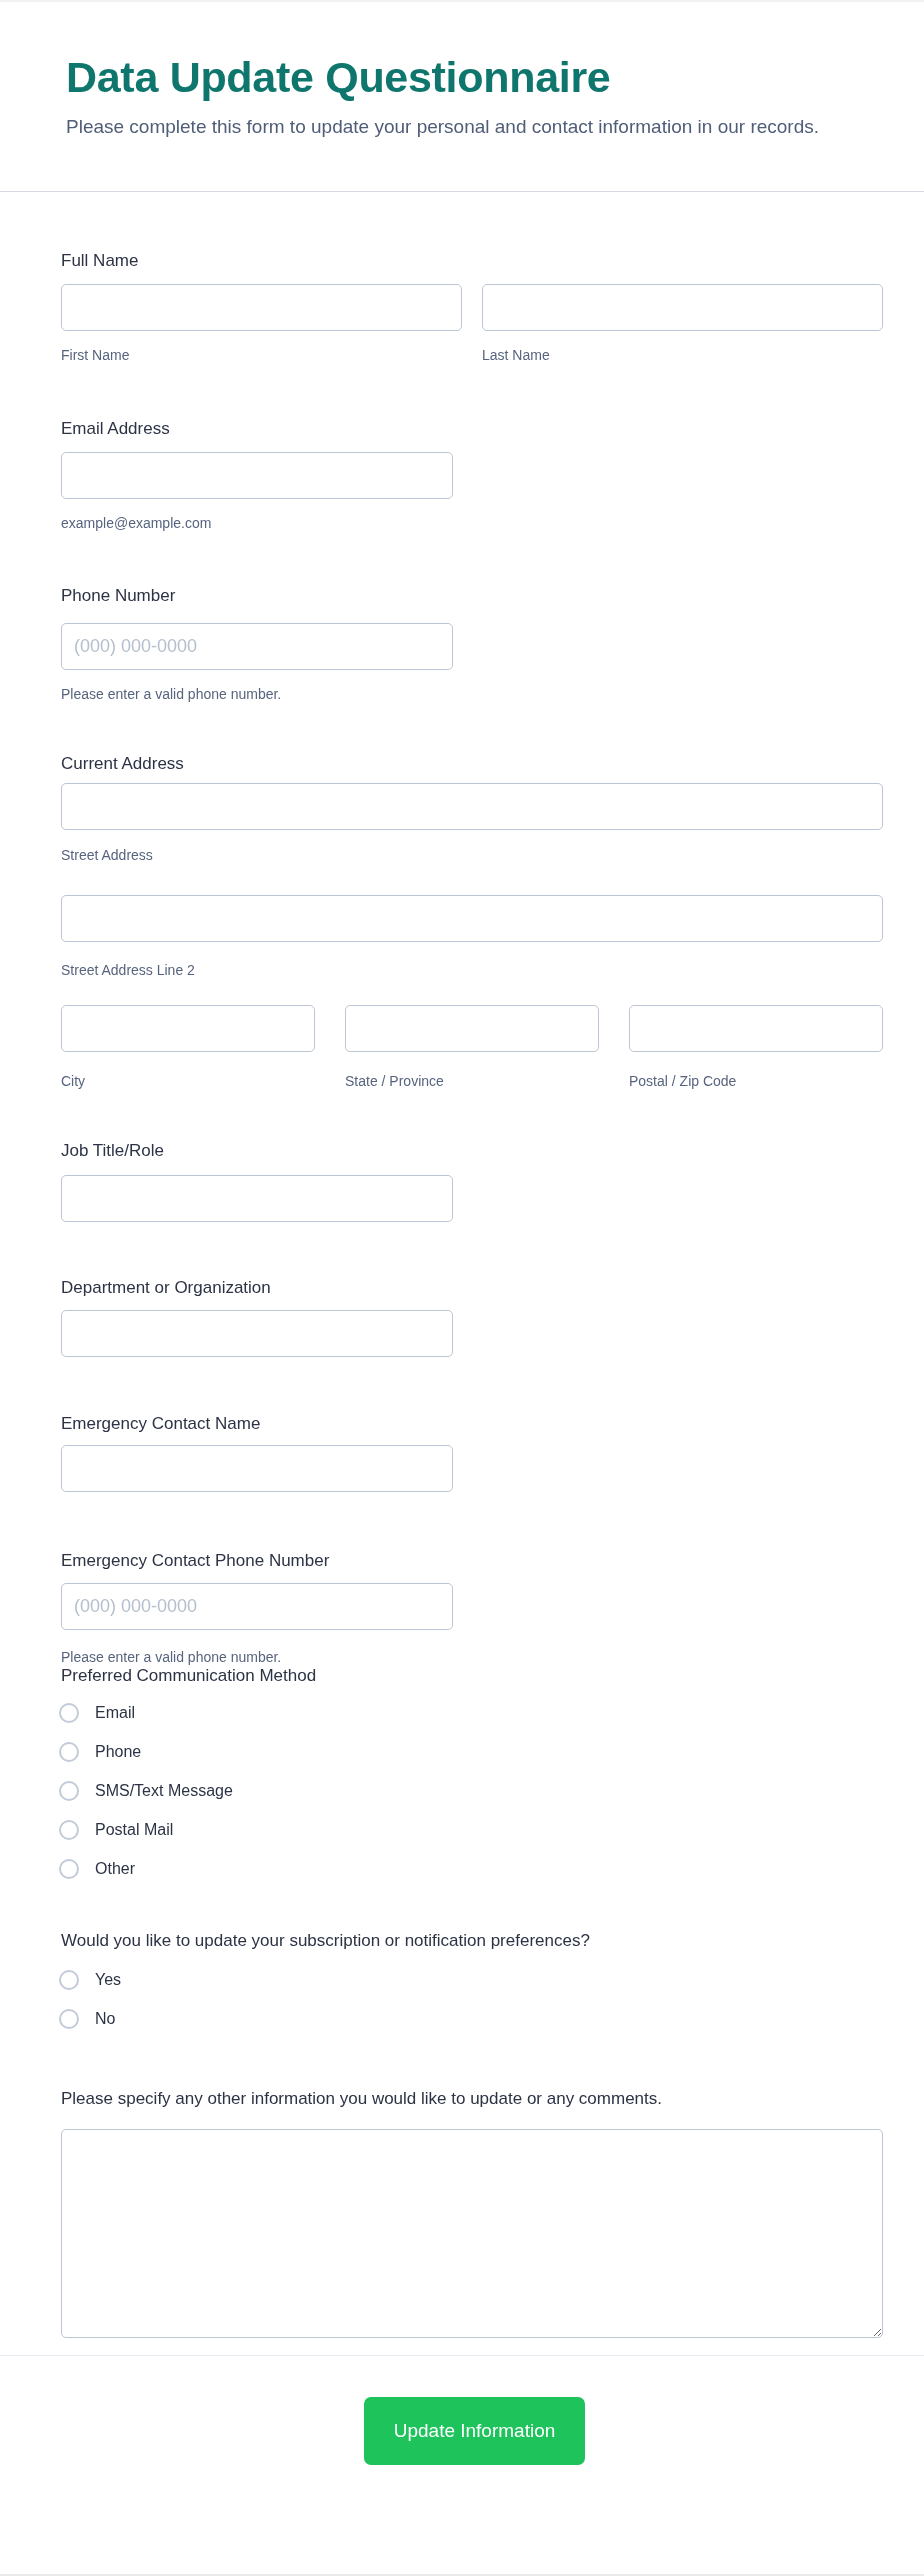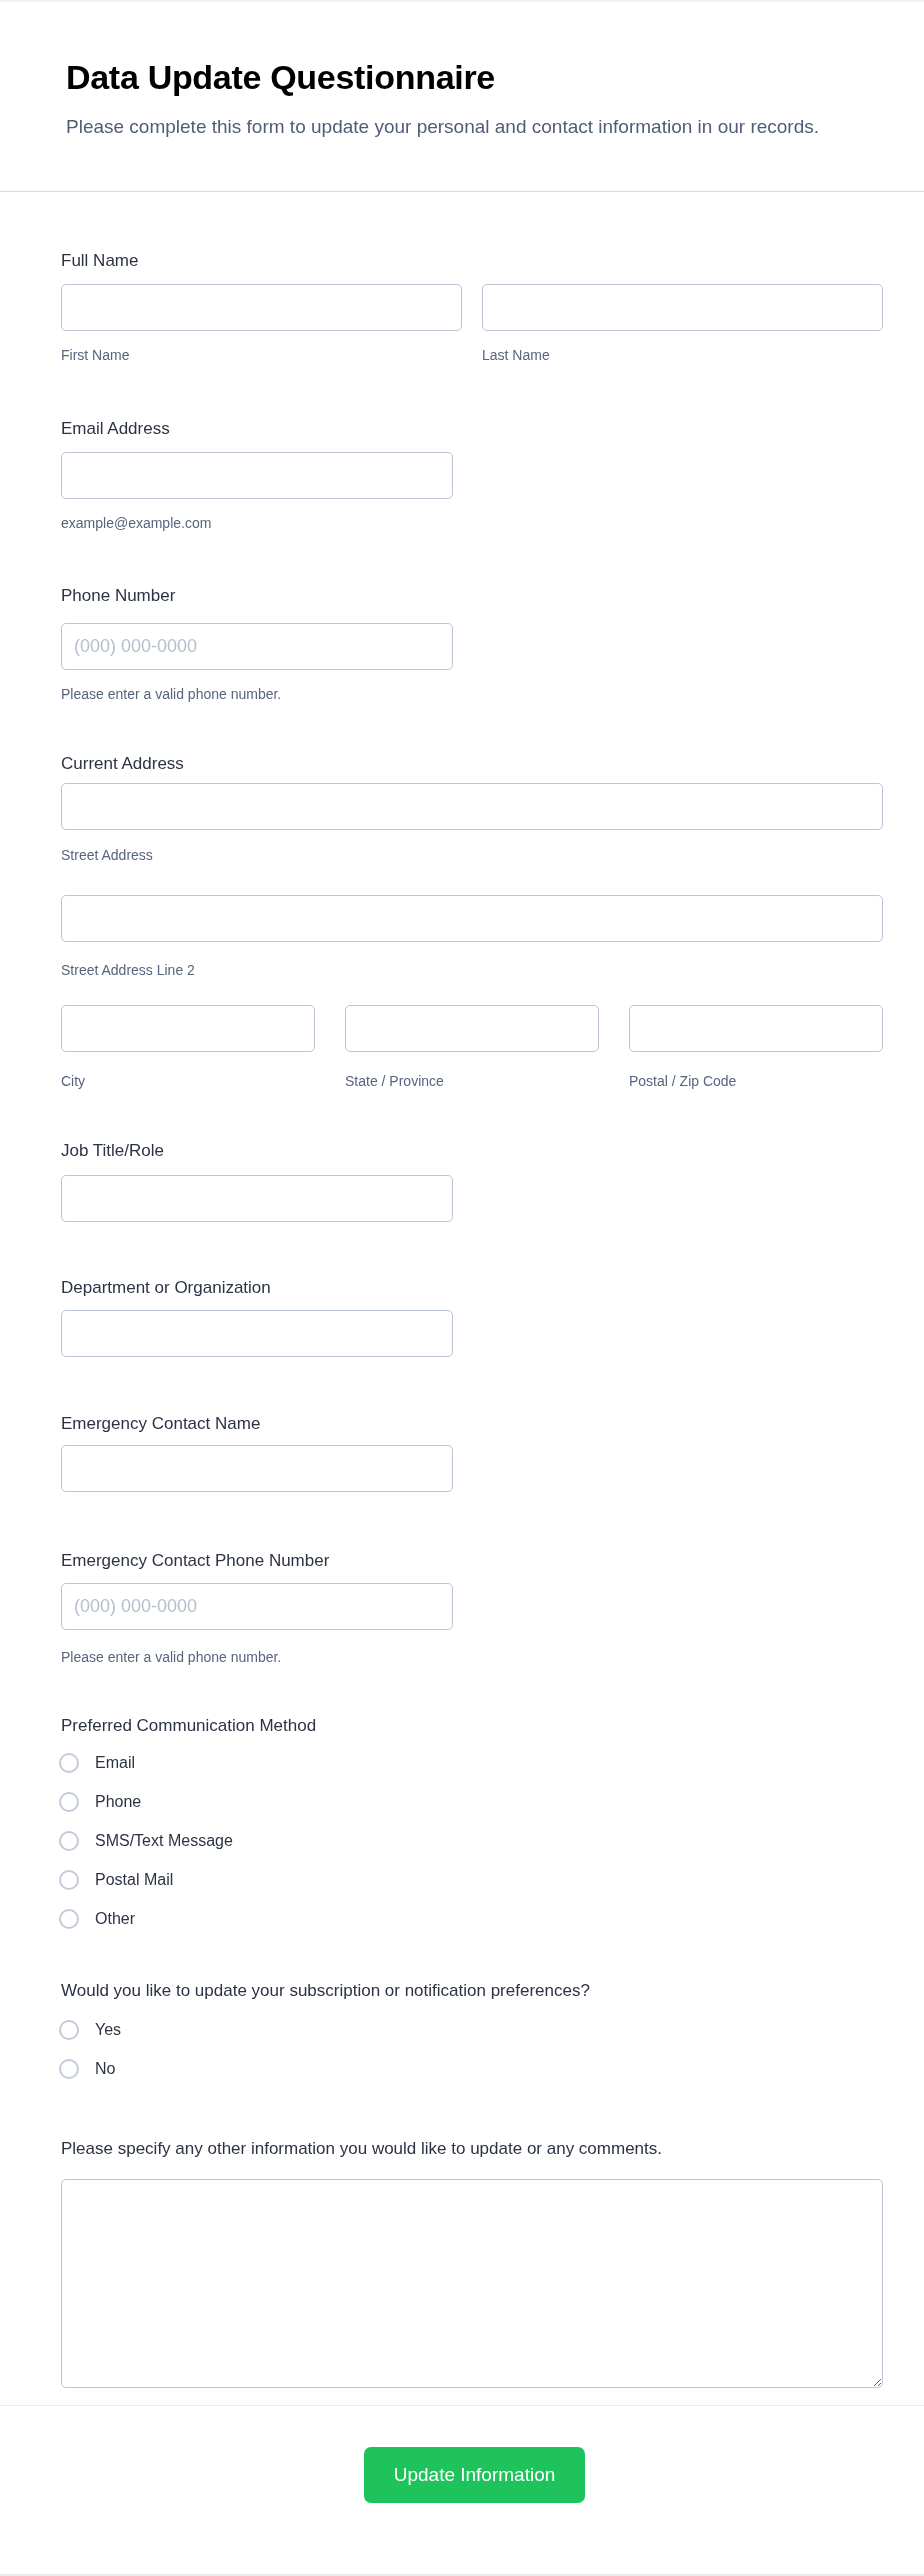--- a/index.html
+++ b/index.html
@@ -2,21 +2,21 @@
 <html><head>
 <meta charset="utf-8">
 <style>
   html,body{margin:0;padding:0;background:#ffffff;}
   body{font-family:"Liberation Sans","DejaVu Sans",sans-serif;color:#2c3345;}
   .page{width:925px;min-height:2572px;margin:0 auto;background:#fff;
         border-top:2px solid #f1f1f3;border-bottom:2px solid #ebebed;}
 
   
   .form-header{padding:55px 42px 0 66px;}
-  .form-title{margin:0;font-size:34px;line-height:40px;font-weight:700;color:#000000;letter-spacing:-0.3px;}
+  .form-title{margin:0;font-size:43px;line-height:40px;font-weight:700;color:#0f766e;letter-spacing:-0.3px;}
   .form-subtitle{margin:14px 0 0 0;font-size:19px;line-height:31px;color:#505d78;max-width:756px;font-weight:400;}
   .divider{border:none;height:1px;margin:0;width:100%;}
   .divider.header-line{background:#d7dae3;margin-top:49px;}
   .divider.footer-line{background:#e9ebf2;margin-top:17px;}
 
   
   .form-body{padding:58px 42px 0 61px;}
   .question{margin:0;}
   .q-label{display:block;font-size:17px;line-height:22px;font-weight:500;color:#2c3345;}
   .sublabel{display:block;font-size:14px;line-height:16px;color:#57647e;font-weight:400;}
@@ -58,38 +58,38 @@
   .q-address{margin-bottom:51px;}
 
   .q-job .q-label{margin-bottom:13px;}
   .q-job{margin-bottom:55px;}
   .q-dept .q-label{margin-bottom:11px;}
   .q-dept{margin-bottom:56px;}
   .q-ecname .q-label{margin-bottom:10px;}
   .q-ecname{margin-bottom:58px;}
   .q-ecphone .q-label{margin-bottom:11px;}
   .q-ecphone .sublabel{margin-top:19px;}
-  .q-ecphone{margin-bottom:50px;}
+  .q-ecphone{}
 
   .q-radio .q-label{margin-bottom:16px;}
   .q-preferred{margin-bottom:51px;}
   .q-subscription .q-label{margin-bottom:18px;}
   .q-subscription{margin-bottom:59px;}
 
   .radio-row{display:flex;align-items:center;margin:0 0 19px -2px;cursor:pointer;}
   .radio-row:last-child{margin-bottom:0;}
   .radio-circle{width:20px;height:20px;border:2px solid #c3cbd9;border-radius:50%;
                 box-sizing:border-box;background:#fff;flex:0 0 auto;}
   .radio-label{margin-left:16px;font-size:16px;line-height:20px;color:#2c3345;}
 
   .q-comments .q-label{margin-bottom:19px;}
   .q-comments textarea{width:100%;height:209px;resize:vertical;padding:10px 12px;}
 
   .submit-row{padding:0 42px 50px 66px;}
-  .submit-button{display:block;margin:41px auto 0 auto;width:221px;height:56px;
+  .submit-button{display:block;margin:41px auto 0 auto;width:221px;height:68px;
     background:#1ec35c;color:#ffffff;border:none;border-radius:7px;
     font-family:"Liberation Sans","DejaVu Sans",sans-serif;font-size:19px;font-weight:500;cursor:pointer;}
 </style>
 </head>
 <body>
 
 <div class="page">
 
   <header class="form-header">
     <h1 class="form-title">Data Update Questionnaire</h1>

